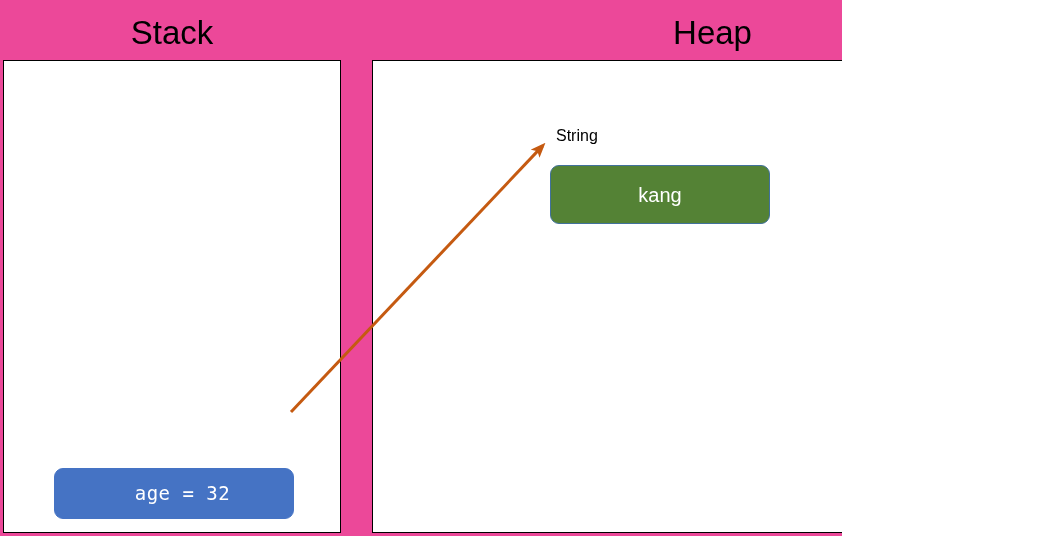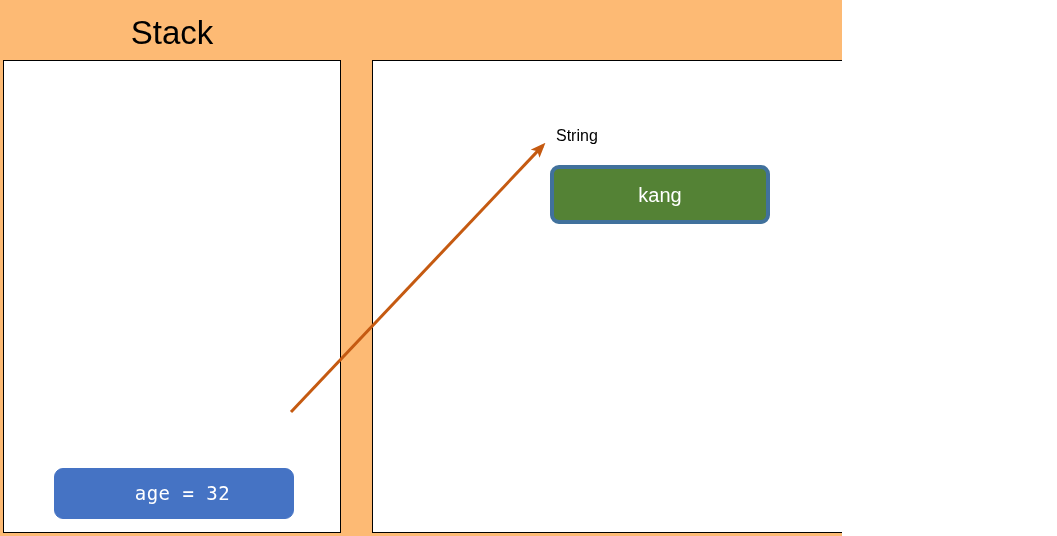--- a/index.html
+++ b/index.html
@@ -4,21 +4,21 @@
 <style>
   html, body {
     margin: 0;
     padding: 0;
     background: #ffffff;
   }
   #canvas {
     position: relative;
     width: 842px;
     height: 536px;
-    background: #fdba74;
+    background: #ec4899;
     overflow: hidden;
     font-family: "Liberation Sans", sans-serif;
   }
 
   
   .region-title {
     position: absolute;
     font-size: 33px;
     font-weight: 400;
     color: #000000;
@@ -51,21 +51,21 @@
     font-size: 20px;
     line-height: 1;
     white-space: nowrap;
   }
   .node.blue {
     background: #4573c4;
     border: 1px solid #4573c4;
   }
   .node.green {
     background: #548235;
-    border: 4px solid #4c1d95;
+    border: 1px solid #4c1d95;
   }
   .node.mono {
     font-family: "DejaVu Sans Mono", "Liberation Mono", monospace;
     font-size: 19px;
     letter-spacing: 0.5px;
   }
 
   #node-name { left: 51px;  top: 385px; width: 241px; height: 53px; }
   #node-age  { left: 54px;  top: 468px; width: 240px; height: 51px; padding-left: 17px; }
   #node-kang { left: 550px; top: 165px; width: 220px; height: 59px; }
@@ -91,20 +91,21 @@
     pointer-events: none;
   }
 </style>
 </head>
 <body>
 
 <div id="canvas">
 
   <div id="stack-title" class="region-title">Stack</div>
 
+  <div id="heap-title" class="region-title">Heap</div>
 
   <div id="stack-box" class="region-box" style="border-color: rgb(0, 0, 0);"></div>
 
   <div id="heap-box" class="region-box" style="border-color: rgb(0, 0, 0);"></div>
 
   <div id="heap-type-label">String</div>
 
   <div id="node-kang" class="node green" style="background: rgb(84, 130, 53); border-color: rgb(65, 113, 156); color: rgb(255, 255, 255);">
     <span>kang</span>
   </div>

